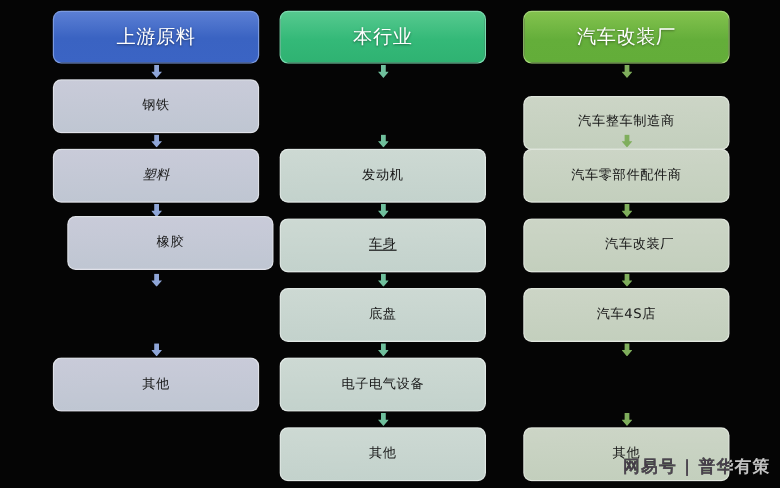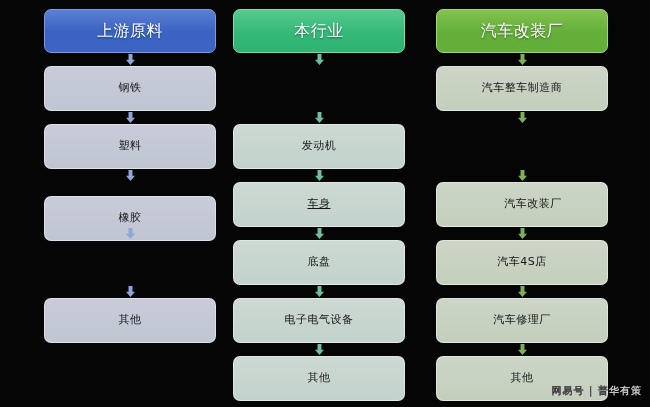--- a/index.html
+++ b/index.html
@@ -80,42 +80,42 @@
     clip-path: polygon(28% 0%, 72% 0%, 72% 52%, 100% 52%, 50% 100%, 0% 52%, 28% 52%);
   }
   .conn-0 { background: #8fa6d8; }
   .conn-1 { background: #6fbf9c; }
   .conn-2 { background: #7fae5c; }
 
   .watermark {
     position: absolute;
     right: 8px;
     bottom: 9px;
-    font-size: 10px;
+    font-size: 14px;
     font-weight: bold;
     color: rgba(255,255,255,0.78);
     letter-spacing: 1px;
     text-shadow: 0 0 3px rgba(0,0,0,0.35);
     white-space: nowrap;
     mix-blend-mode: difference;
   }
 </style>
 </head>
 <body>
 
 <div id="canvas">
 
   <div class="column" id="col-0">
       <div class="node header header-0">上游原料</div>
       <div class="conn conn-0" style="top: 54px;"></div>
       <div class="node item item-0" style="top: 66px;">钢铁</div>
       <div class="conn conn-0" style="top: 112px;"></div>
-      <div class="node item item-0" style="top: 124px;">塑料</div>
+      <div class="node item item-0" style="top: 124px; font-style: italic;">塑料</div>
       <div class="conn conn-0" style="top: 170px;"></div>
-      <div class="node item item-0" style="top: 196px;">橡胶</div>
+      <div class="node item item-0" style="top: 180px; margin-left: 12px;">橡胶</div>
       <div class="conn conn-0" style="top: 228px;"></div>
       <div class="conn conn-0" style="top: 286px;"></div>
       <div class="node item item-0" style="top: 298px;">其他</div>
     </div>
   <div class="column" id="col-1">
       <div class="node header header-1">本行业</div>
       <div class="conn conn-1" style="top: 54px;"></div>
       <div class="conn conn-1" style="top: 112px;"></div>
       <div class="node item item-1" style="top: 124px;">发动机</div>
       <div class="conn conn-1" style="top: 170px;"></div>
@@ -123,27 +123,27 @@
       <div class="conn conn-1" style="top: 228px;"></div>
       <div class="node item item-1" style="top: 240px;">底盘</div>
       <div class="conn conn-1" style="top: 286px;"></div>
       <div class="node item item-1" style="top: 298px; text-align: right;">电子电气设备</div>
       <div class="conn conn-1" style="top: 344px;"></div>
       <div class="node item item-1" style="top: 356px;">其他</div>
     </div>
   <div class="column" id="col-2">
       <div class="node header header-2">汽车改装厂</div>
       <div class="conn conn-2" style="top: 54px;"></div>
-      <div class="node item item-2" style="top: 66px; font-family: Liberation Mono, monospace;">汽车整车制造商</div>
+      <div class="node item item-2" style="top: 80px; font-family: Liberation Mono, monospace;">汽车整车制造商</div>
       <div class="conn conn-2" style="top: 112px;"></div>
+      <div class="node item item-2" style="top: 124px;">汽车零部件配件商</div>
       <div class="conn conn-2" style="top: 170px;"></div>
       <div class="node item item-2" style="top: 182px; padding-left: 22px;">汽车改装厂</div>
       <div class="conn conn-2" style="top: 228px;"></div>
       <div class="node item item-2" style="top: 240px;">汽车4S店</div>
       <div class="conn conn-2" style="top: 286px;"></div>
-      <div class="node item item-2" style="top: 298px;">汽车修理厂</div>
       <div class="conn conn-2" style="top: 344px;"></div>
       <div class="node item item-2" style="top: 356px;">其他</div>
     </div>
 
   <div class="watermark">网易号 | 普华有策</div>
 
 </div>
 
 </body></html>

